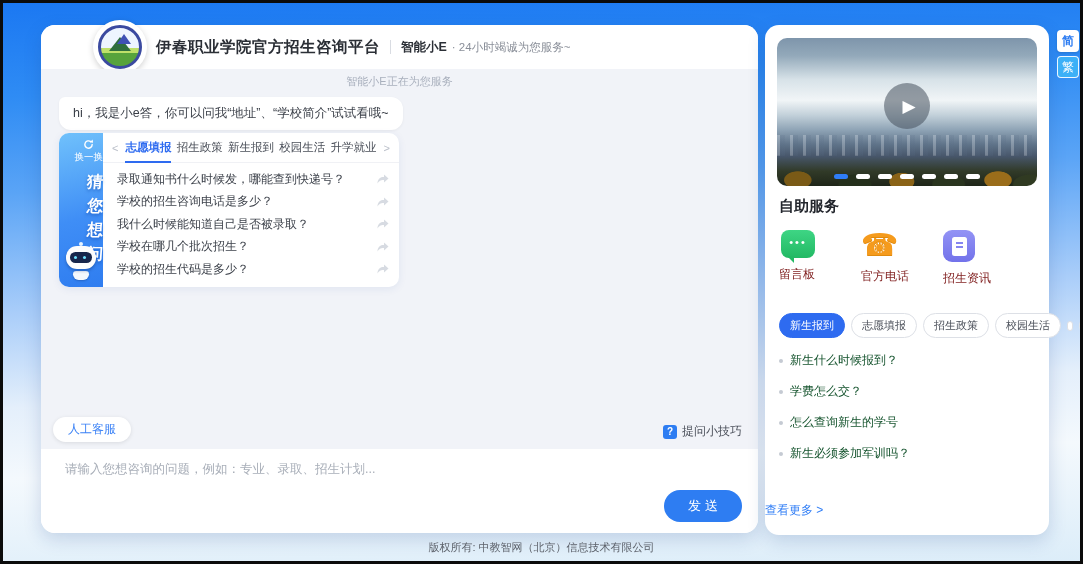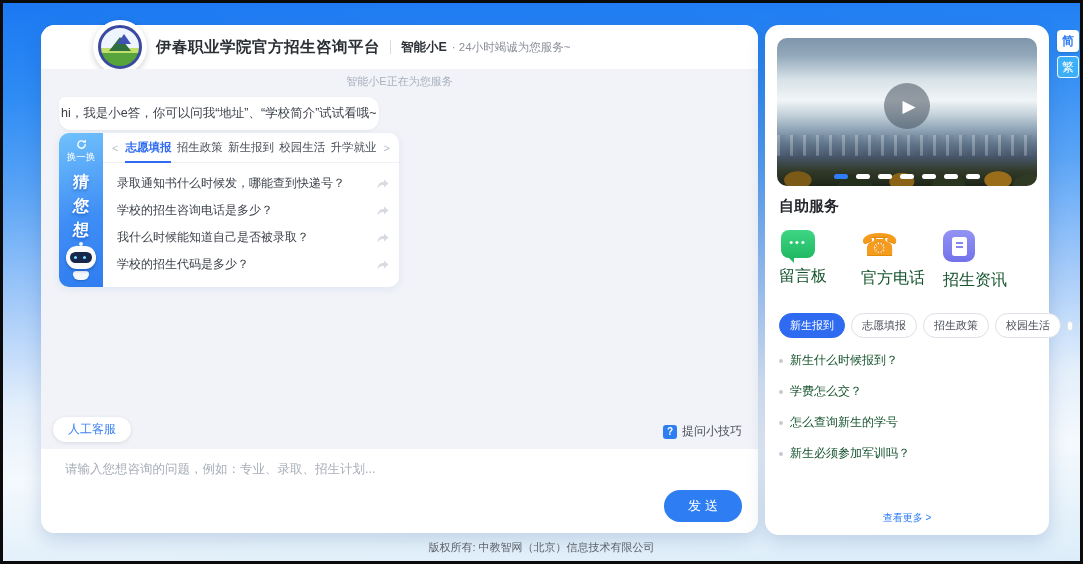--- a/index.html
+++ b/index.html
@@ -29,27 +29,27 @@
           border-left:7px solid transparent; border-right:7px solid transparent; border-bottom:10px solid #3f51b5; }
   .header-row { position:absolute; left:115px; top:0; height:44px; display:flex; align-items:center; }
   .main-title { font-size:15.5px; font-weight:700; color:#2b2f36; letter-spacing:.5px; }
   .title-divider { width:0; height:14px; border-left:1px solid #d9dce2; margin:0 10px; }
   .bot-name { font-size:12.5px; font-weight:700; color:#2b2f36; }
   .tagline { font-size:11.5px; color:#8a8f99; margin-left:5px; }
 
   .chat-body { position:absolute; left:0; top:44px; width:717px; height:380px; background:#f1f3f8; overflow:hidden; }
   .status-line { text-align:center; padding-top:5px; font-size:11px; color:#a9b0bd; }
   .welcome-bubble { position:absolute; left:18px; top:28px; background:#fff; border-radius:6px 12px 12px 12px;
-          padding:8px 2px; font-size:12.5px; color:#3a3f48; box-shadow:0 1px 3px rgba(0,0,0,.05); }
+          padding:8px 14px; font-size:12.5px; color:#3a3f48; box-shadow:0 1px 3px rgba(0,0,0,.05); }
 
   
   .guess-panel { position:absolute; left:18px; top:64px; width:340px; height:154px; border-radius:10px;
           background:#fff; box-shadow:0 2px 8px rgba(30,70,150,.08); display:flex; overflow:hidden; }
   .guess-strip { width:44px; flex:0 0 44px; background:linear-gradient(165deg,#70c1fb 0%, #3f8ef6 55%, #2f7df0 100%);
-          position:relative; display:flex; flex-direction:column; align-items:center; padding-top:6px; }
+          position:relative; display:flex; flex-direction:column; align-items:flex-end; padding-top:6px; }
   .refresh-wrap { display:flex; flex-direction:column; align-items:center; cursor:pointer; }
   .refresh-label { font-size:9.5px; color:#fff; margin-top:1px; white-space:nowrap; }
   .vertical-title { margin-top:6px; display:flex; flex-direction:column; align-items:center; }
   .vchar { font-size:16px; font-weight:700; color:#fff; line-height:24px; transform:skewX(-4deg);
           text-shadow:0 2px 3px rgba(15,70,170,.5); }
   .robot { position:absolute; bottom:5px; left:50%; transform:translateX(-50%); width:34px; height:36px; }
   .robot-head { width:30px; height:23px; background:#fdfdfd; border-radius:11px; margin:0 auto; position:relative;
           box-shadow:0 2px 3px rgba(10,40,100,.35); }
   .robot-head::before { content:""; position:absolute; top:-4px; left:13px; width:4px; height:4px; border-radius:50%; background:#e8f4ff; }
   .robot-visor { position:absolute; left:4px; top:6px; width:22px; height:11px; background:#17264b; border-radius:6px; }
@@ -100,21 +100,21 @@
           background:rgba(70,80,92,.55); display:flex; align-items:center; justify-content:center; }
   .play-glyph { color:#fff; font-size:17px; padding-left:4px; font-family:"DejaVu Sans",sans-serif; }
   .dots { position:absolute; left:0; right:0; bottom:7px; display:flex; justify-content:center; gap:8px; }
   .dot { width:14px; height:5px; border-radius:2.5px; background:#fff; cursor:pointer; }
   .dot.active { background:#2f7df6; }
 
   .section-title { font-size:15px; font-weight:700; color:#24272e; }
   .services { position:absolute; left:14px; top:172px; width:256px; }
   .service-row { display:flex; margin-top:14px; }
   .service-item { width:82px; display:flex; flex-direction:column; align-items:flex-start; cursor:pointer; }
-  .service-label { font-size:16px; color:#14532d; margin-top:8px; }
+  .service-label { font-size:12px; color:#7f1d1d; margin-top:8px; }
   .icon-board { width:34px; height:28px; background:linear-gradient(180deg,#3ed584,#22b964); border-radius:8px; position:relative;
           display:flex; align-items:center; justify-content:center; margin-left:2px; }
   .icon-board::after { content:""; position:absolute; left:6px; bottom:-5px; width:0; height:0;
           border-left:7px solid transparent; border-top:7px solid #22b964; }
   .board-dots { color:#fff; font-size:11px; letter-spacing:2px; line-height:1; margin-top:-3px; }
   .icon-phone { font-size:30px; line-height:30px; color:#f59b1d; font-family:"DejaVu Sans",sans-serif; text-shadow:0 1px 0 #e08a0e; }
   .icon-news { width:32px; height:32px; background:linear-gradient(180deg,#9393f5,#7272ea); border-radius:9px;
           display:flex; align-items:center; justify-content:center; }
   .news-paper { width:15px; height:19px; border-radius:2.5px;
           background:
@@ -127,21 +127,21 @@
   .hot-tags { display:flex; align-items:center; gap:6px; margin-top:12px; }
   .hot-tag { font-size:11px; padding:4px 10px; border-radius:13px; border:1px solid #dde0e6; color:#4a4f59; background:#fff;
           white-space:nowrap; cursor:pointer; }
   .hot-tag.active { background:#2e6bf0; border-color:#2e6bf0; color:#fff; }
   .hot-tag.clipped { width:9px; padding:4px 0 4px 4px; overflow:hidden; color:transparent; }
   .tag-more { width:20px; height:20px; flex:0 0 20px; border:1px solid #dde0e6; border-radius:50%; background:#fff;
           display:flex; align-items:center; justify-content:center; font-size:12px; color:#8a8f98; cursor:pointer; }
   .hot-list { margin-top:6px; }
   .hot-item { display:flex; align-items:center; gap:7px; margin-top:14px; font-size:12px; color:#14532d; cursor:pointer; }
   .bullet { width:4px; height:4px; border-radius:50%; background:#c5cad3; flex:0 0 4px; }
-  .view-more { position:absolute; left:0; bottom:10px; width:100%; text-align:center; font-size:10px; color:#2f7df6; cursor:pointer; }
+  .view-more { position:absolute; left:0; bottom:16px; width:100%; font-size:12px; color:#2f7df6; cursor:pointer; }
 
   
   .lang-switch { position:absolute; left:1054px; top:27px; display:flex; flex-direction:column; gap:4px; }
   .lang-btn { width:22px; height:22px; border-radius:4px; display:flex; align-items:center; justify-content:center;
           font-size:12px; cursor:pointer; }
   .lang-simplified { background:#fff; color:#2e7df2; font-weight:700; box-shadow:0 1px 3px rgba(0,0,0,.15); }
   .lang-traditional { background:#3cb0f7; color:#fff; border:1px solid rgba(255,255,255,.9); }
 
   .page-footer { position:absolute; left:0; bottom:6px; width:100%; text-align:center; font-size:11px; color:#5d626b; }
 </style>
@@ -218,20 +218,26 @@
                 <path d="M14 1l9 8-9 8v-5C6 12 4 15 1 19 1 10 7 5 14 6z" fill="#d3d8df"></path>
               </svg>
             </div>
             <div class="guess-item">
               <span>我什么时候能知道自己是否被录取？</span>
               <svg class="share-icon" width="12" height="10" viewBox="0 0 24 20">
                 <path d="M14 1l9 8-9 8v-5C6 12 4 15 1 19 1 10 7 5 14 6z" fill="#d3d8df"></path>
               </svg>
             </div>
             <div class="guess-item">
+              <span>学校在哪几个批次招生？</span>
+              <svg class="share-icon" width="12" height="10" viewBox="0 0 24 20">
+                <path d="M14 1l9 8-9 8v-5C6 12 4 15 1 19 1 10 7 5 14 6z" fill="#d3d8df"></path>
+              </svg>
+            </div>
+            <div class="guess-item">
               <span>学校的招生代码是多少？</span>
               <svg class="share-icon" width="12" height="10" viewBox="0 0 24 20">
                 <path d="M14 1l9 8-9 8v-5C6 12 4 15 1 19 1 10 7 5 14 6z" fill="#d3d8df"></path>
               </svg>
             </div>
           </div>
         </div>
       </div>
 
       <div class="human-pill">人工客服</div>

